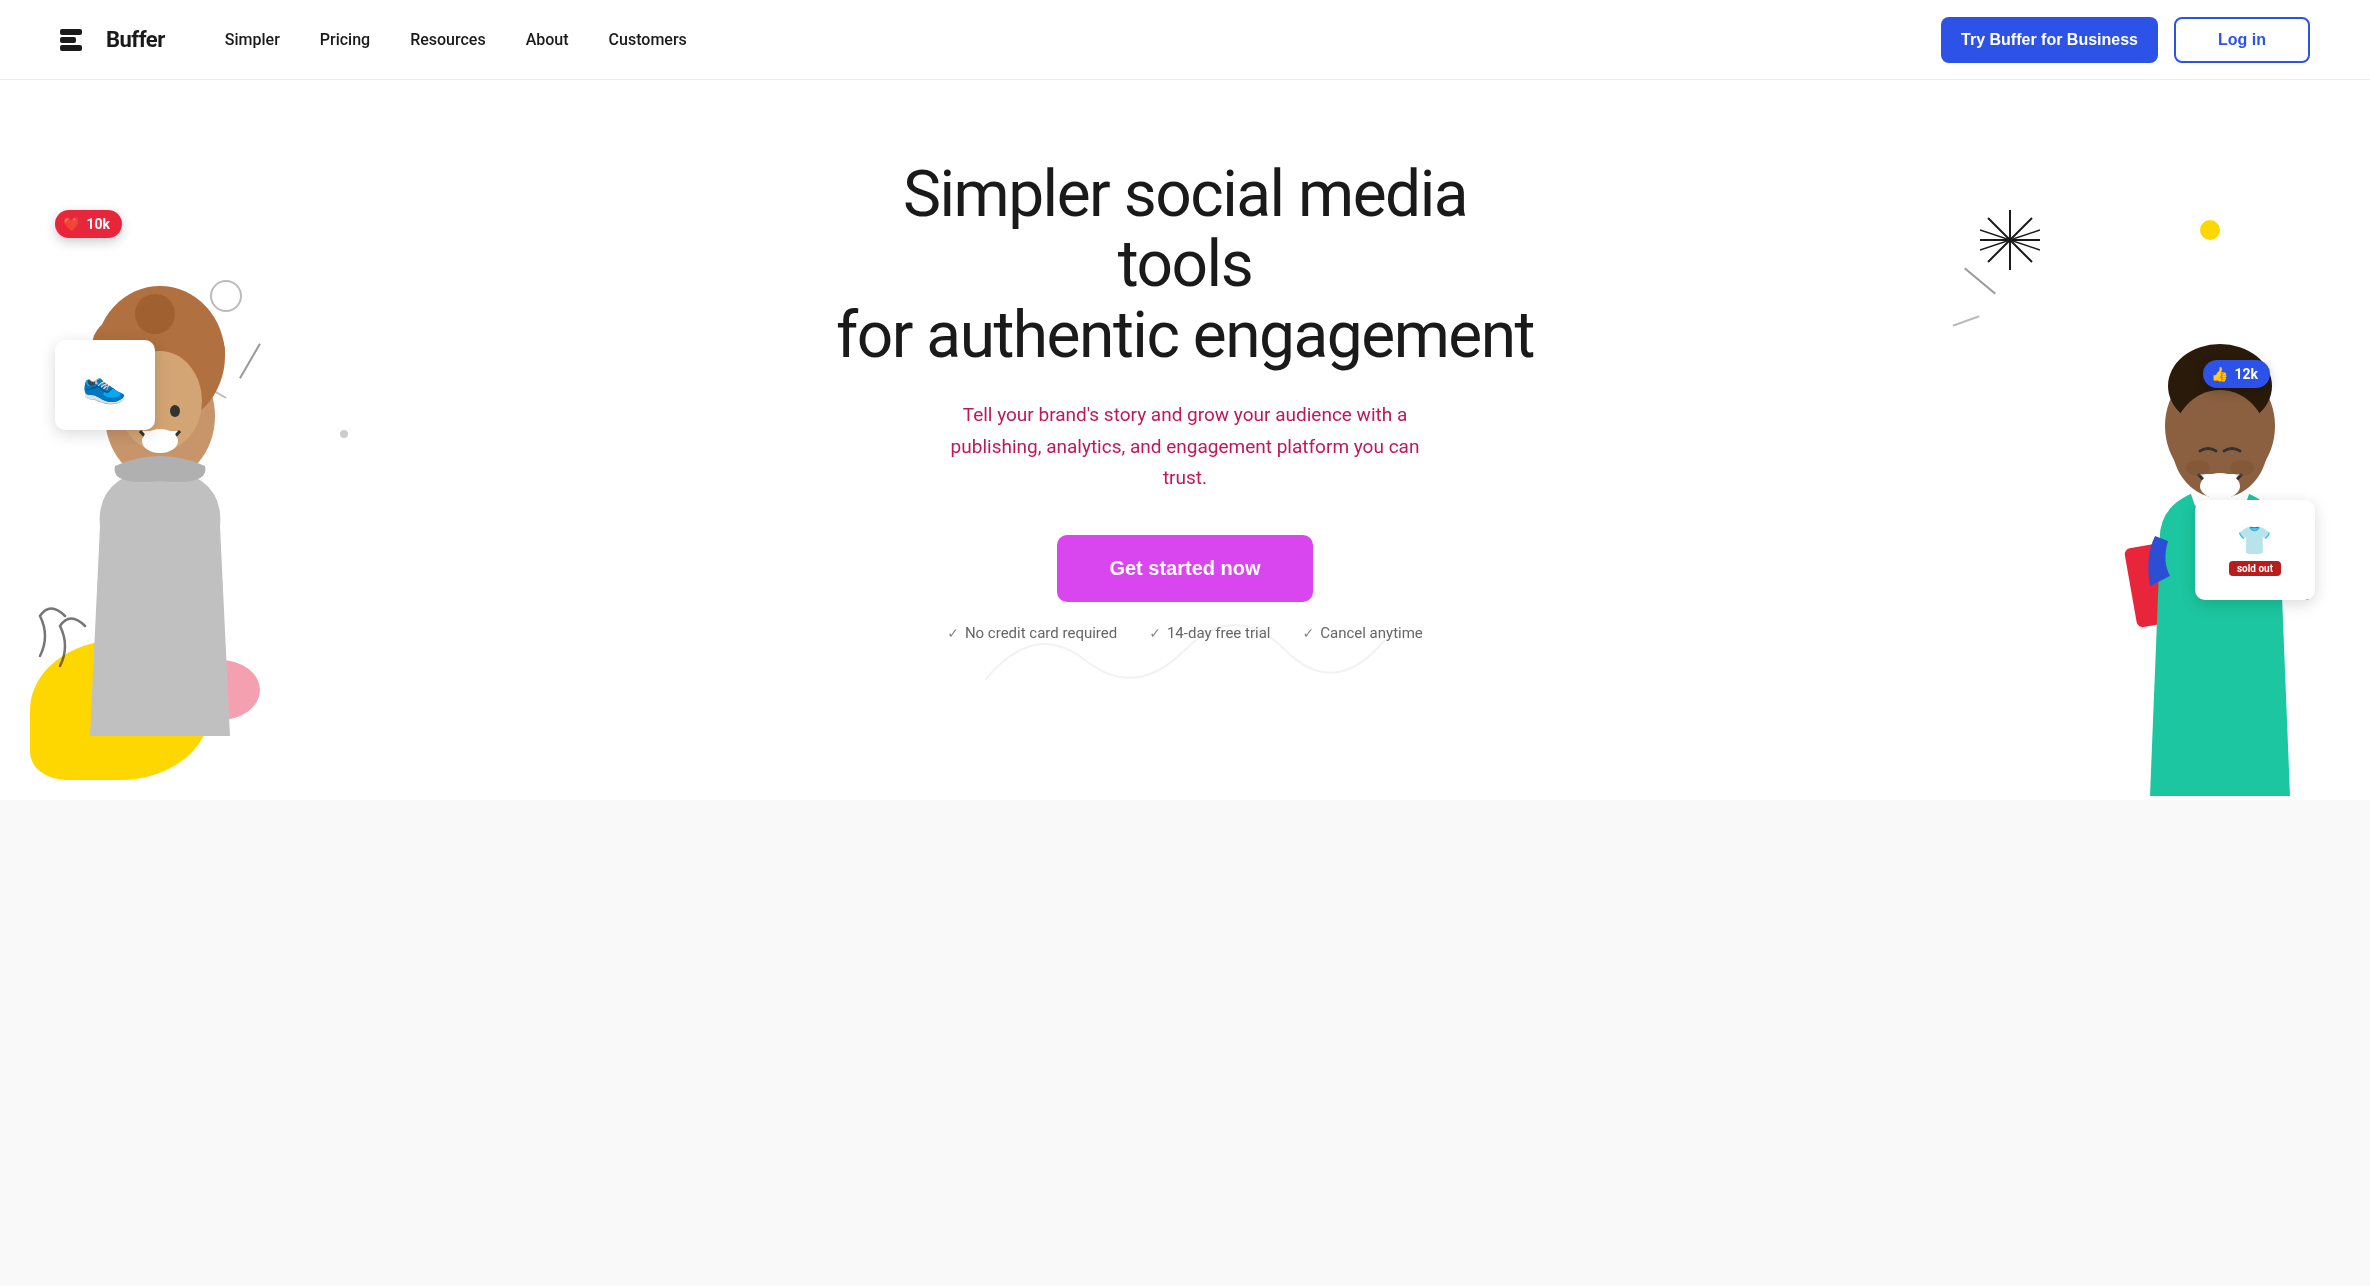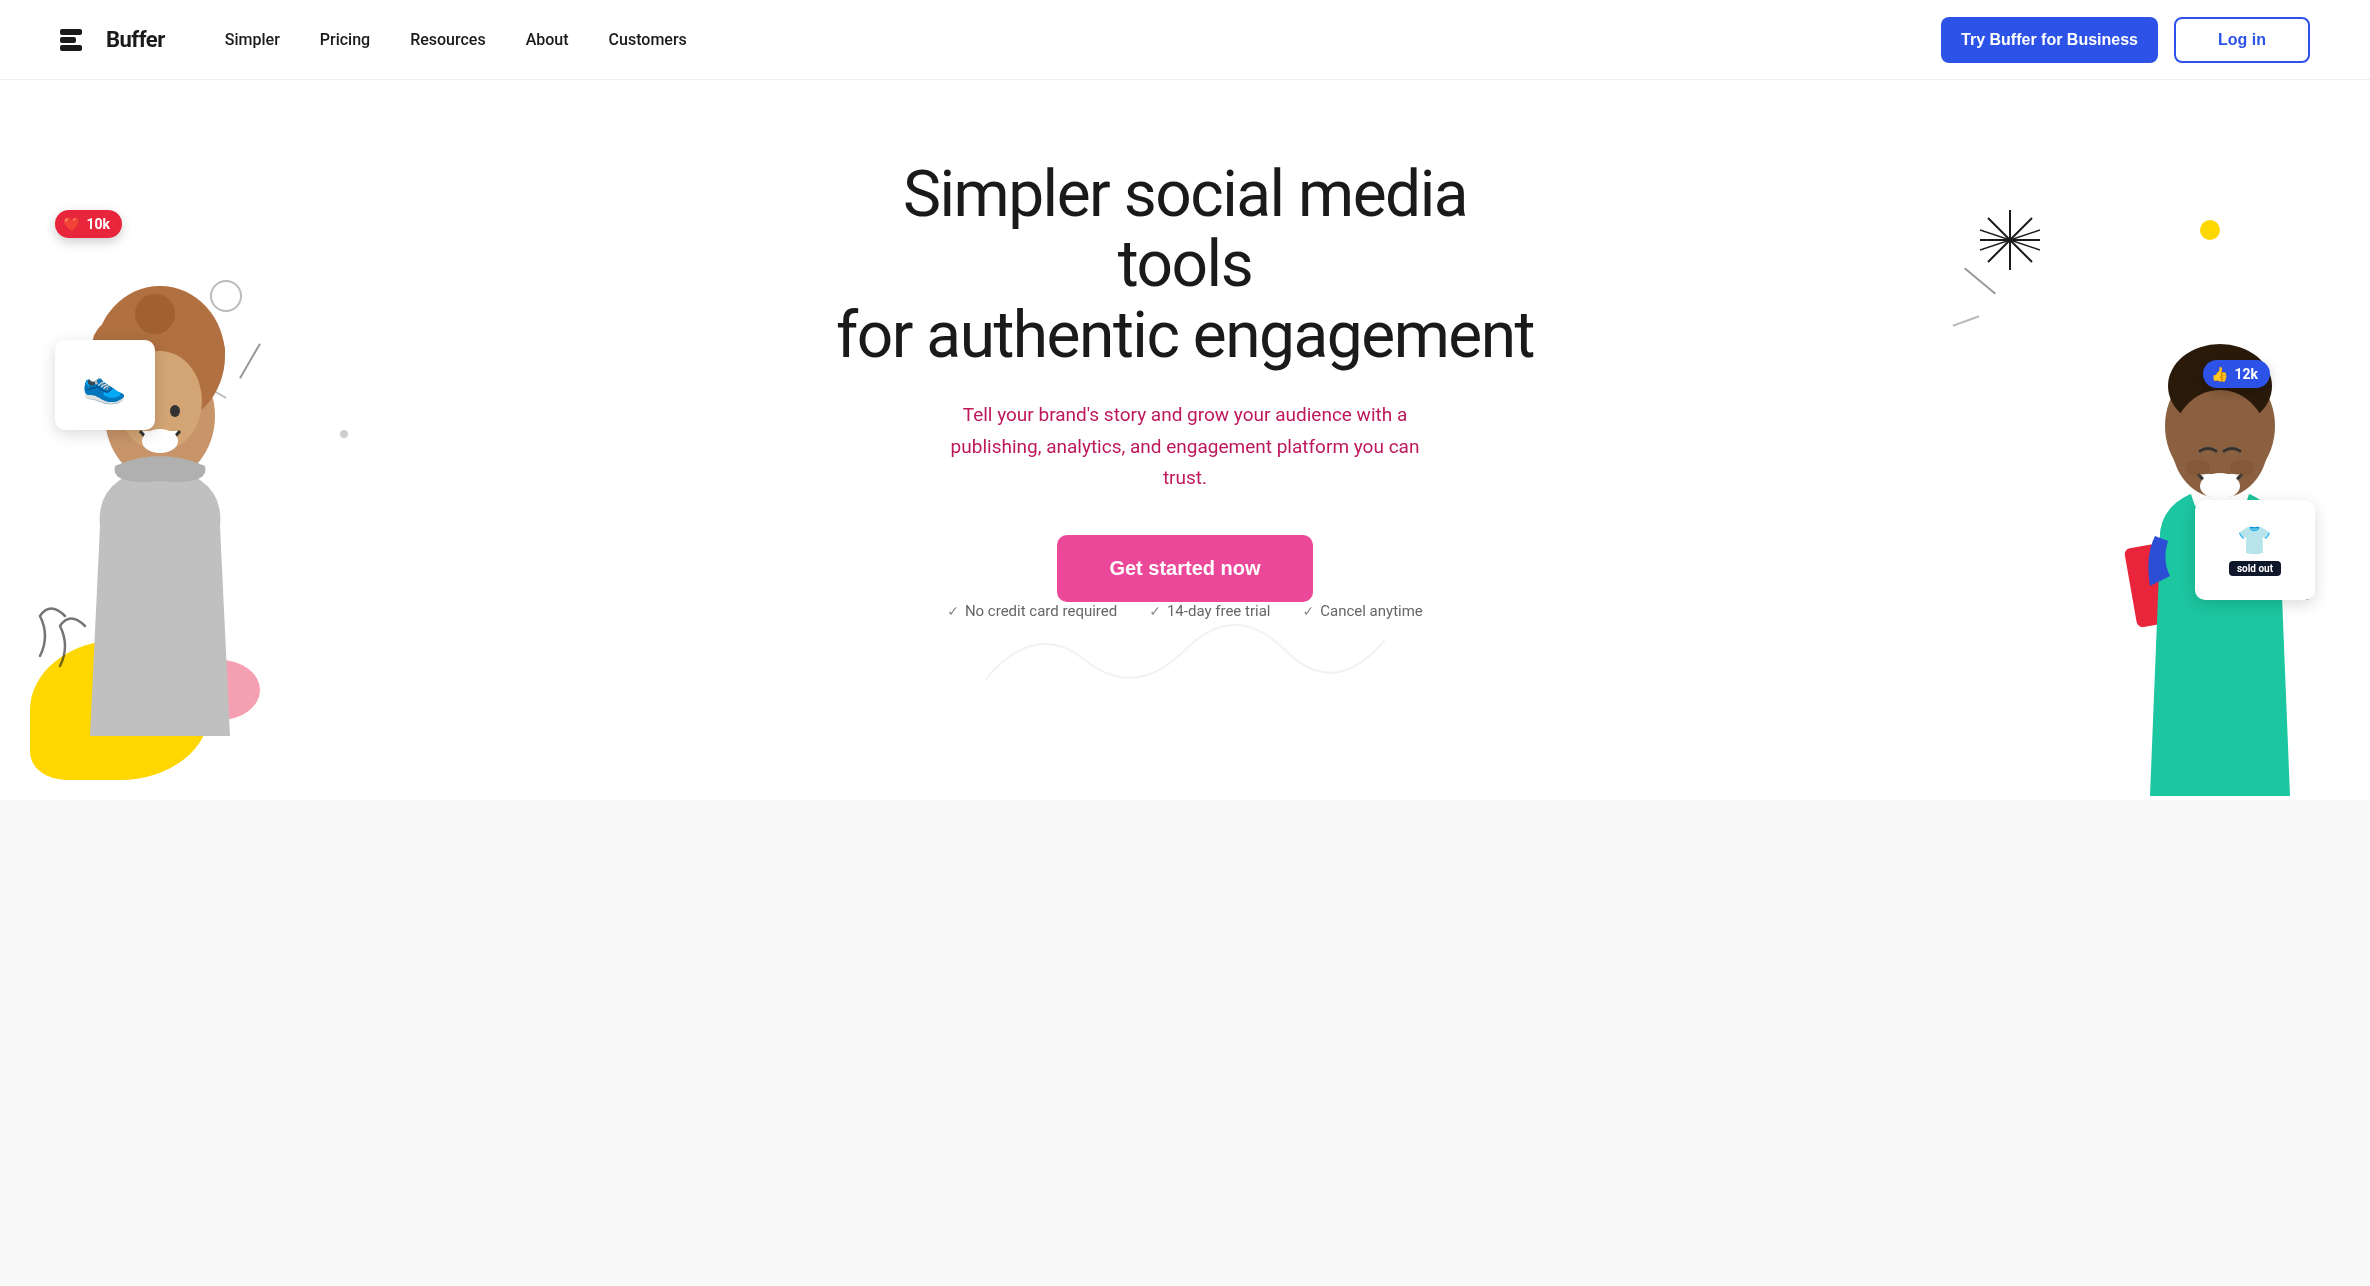--- a/index.html
+++ b/index.html
@@ -108,28 +108,29 @@
       letter-spacing: -1.5px;
     }
     .hero-subtitle {
       font-size: 19px;
       color: #be185d;
       max-width: 480px;
       line-height: 1.65;
       margin-bottom: 42px;
     }
     .hero-cta {
-      background: #ec4899;
+      background: #d946ef;
       color: #fff;
       border: none;
       padding: 22px 52px;
       border-radius: 10px;
       font-size: 20px;
       font-weight: 700;
       cursor: pointer;
+      margin-bottom: 22px;
     }
     .hero-perks {
       display: flex;
       gap: 32px;
       align-items: center;
       color: #666;
       font-size: 15px;
     }
     .hero-perk {
       display: flex;
@@ -230,21 +231,21 @@
       border-radius: 10px;
       box-shadow: 0 4px 16px rgba(0,0,0,0.15);
       z-index: 5;
       display: flex;
       flex-direction: column;
       align-items: center;
       justify-content: center;
       overflow: hidden;
     }
     .sold-out-banner {
-      background: #0f172a;
+      background: #b91c1c;
       color: white;
       font-size: 10px;
       font-weight: 700;
       padding: 2px 8px;
       border-radius: 4px;
       margin-top: 4px;
     }
 
     
     .geo-circle {

